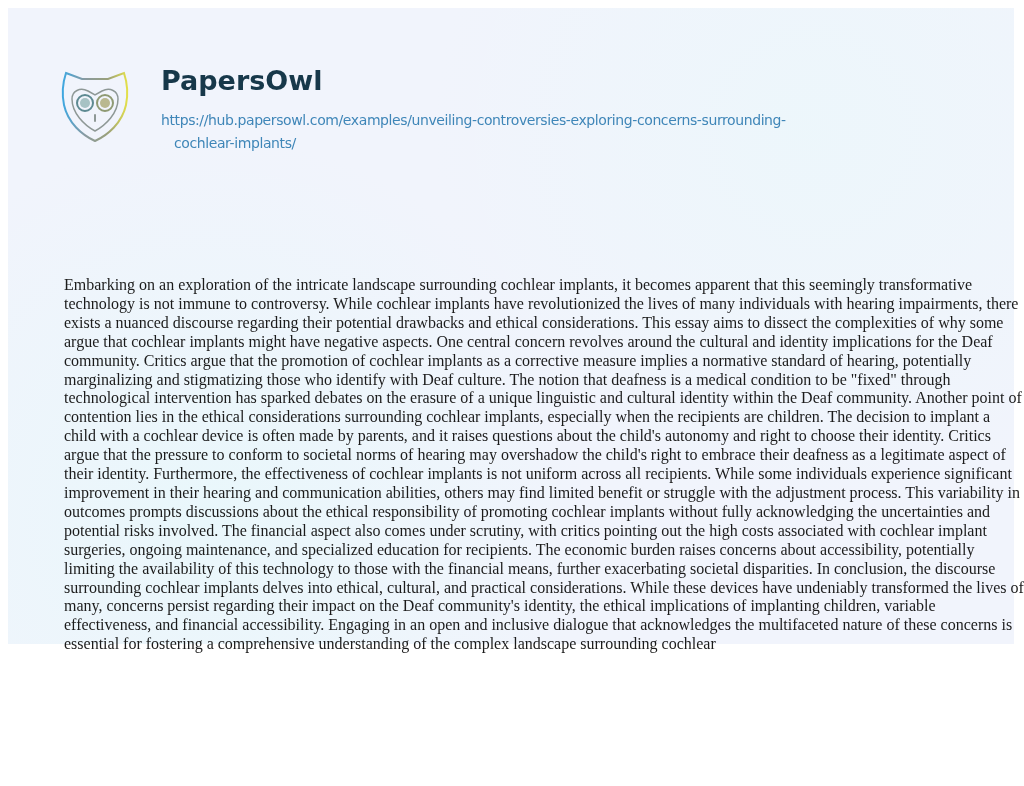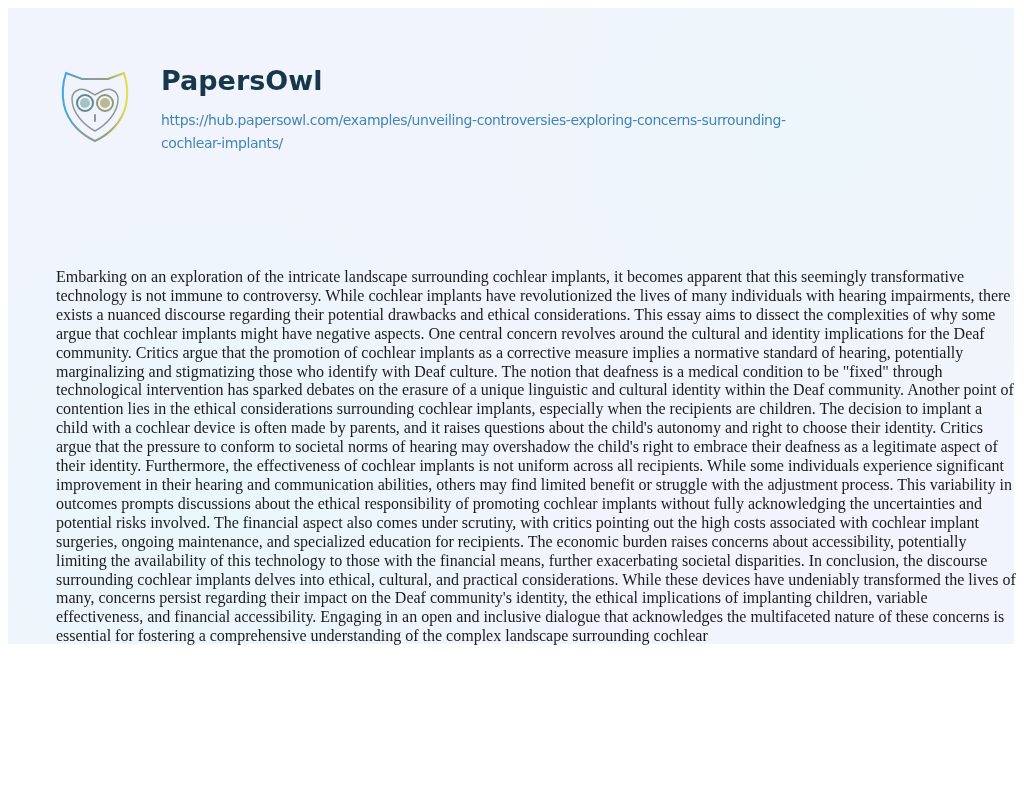--- a/index.html
+++ b/index.html
@@ -51,40 +51,41 @@
       top: 44px;
       width: 820px;
       font-family: "DejaVu Sans", sans-serif;
       font-size: 14px;
       line-height: 23px;
       color: #3f86b8;
       letter-spacing: -0.4px;
     }
     .url .tail {
       color: #3f86b8;
+      margin-left: 13px;
     }
     .title {
       position: absolute;
       left: 44px;
       top: 168px;
       width: 760px;
       margin: 0;
       font-family: "DejaVu Sans", sans-serif;
       font-weight: normal;
       font-size: 25.5px;
       line-height: 36px;
       color: #1e1e1e;
       letter-spacing: -0.6px;
     }
     .body-text {
       position: absolute;
       left: 48px;
       top: 260px;
       width: 960px;
-      margin: 0;
+      margin: 8px;
       font-family: "Liberation Serif", serif;
       font-size: 16px;
       line-height: 18.9px;
       color: #1b1b1b;
     }
   </style>
 </head>
 <body>
 
 <div class="page">

